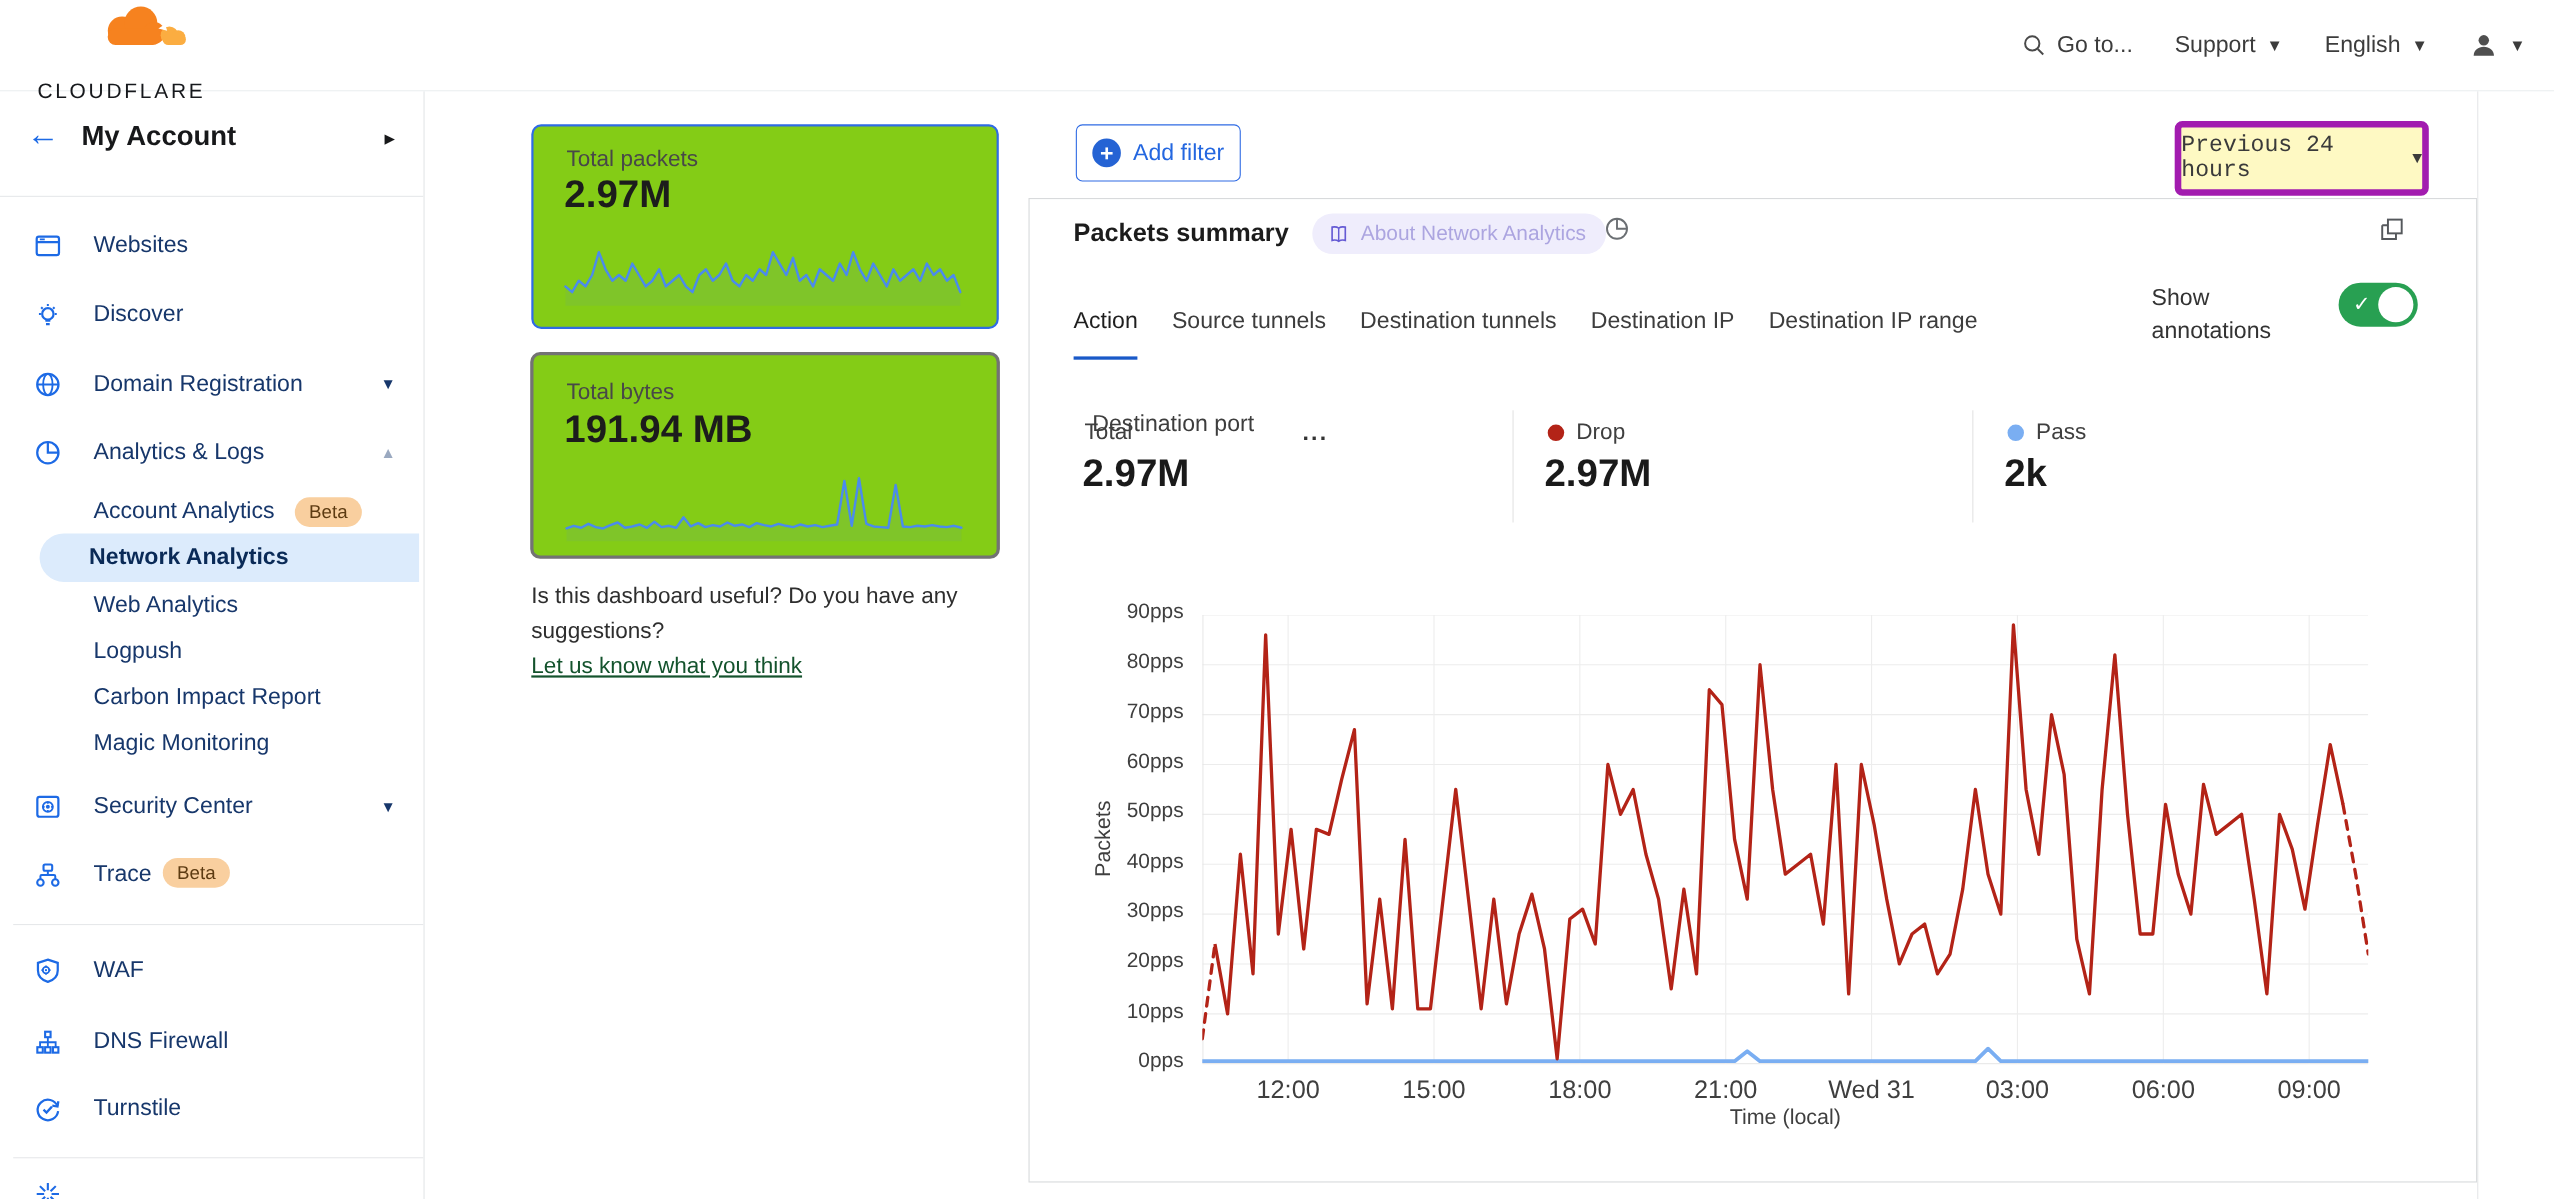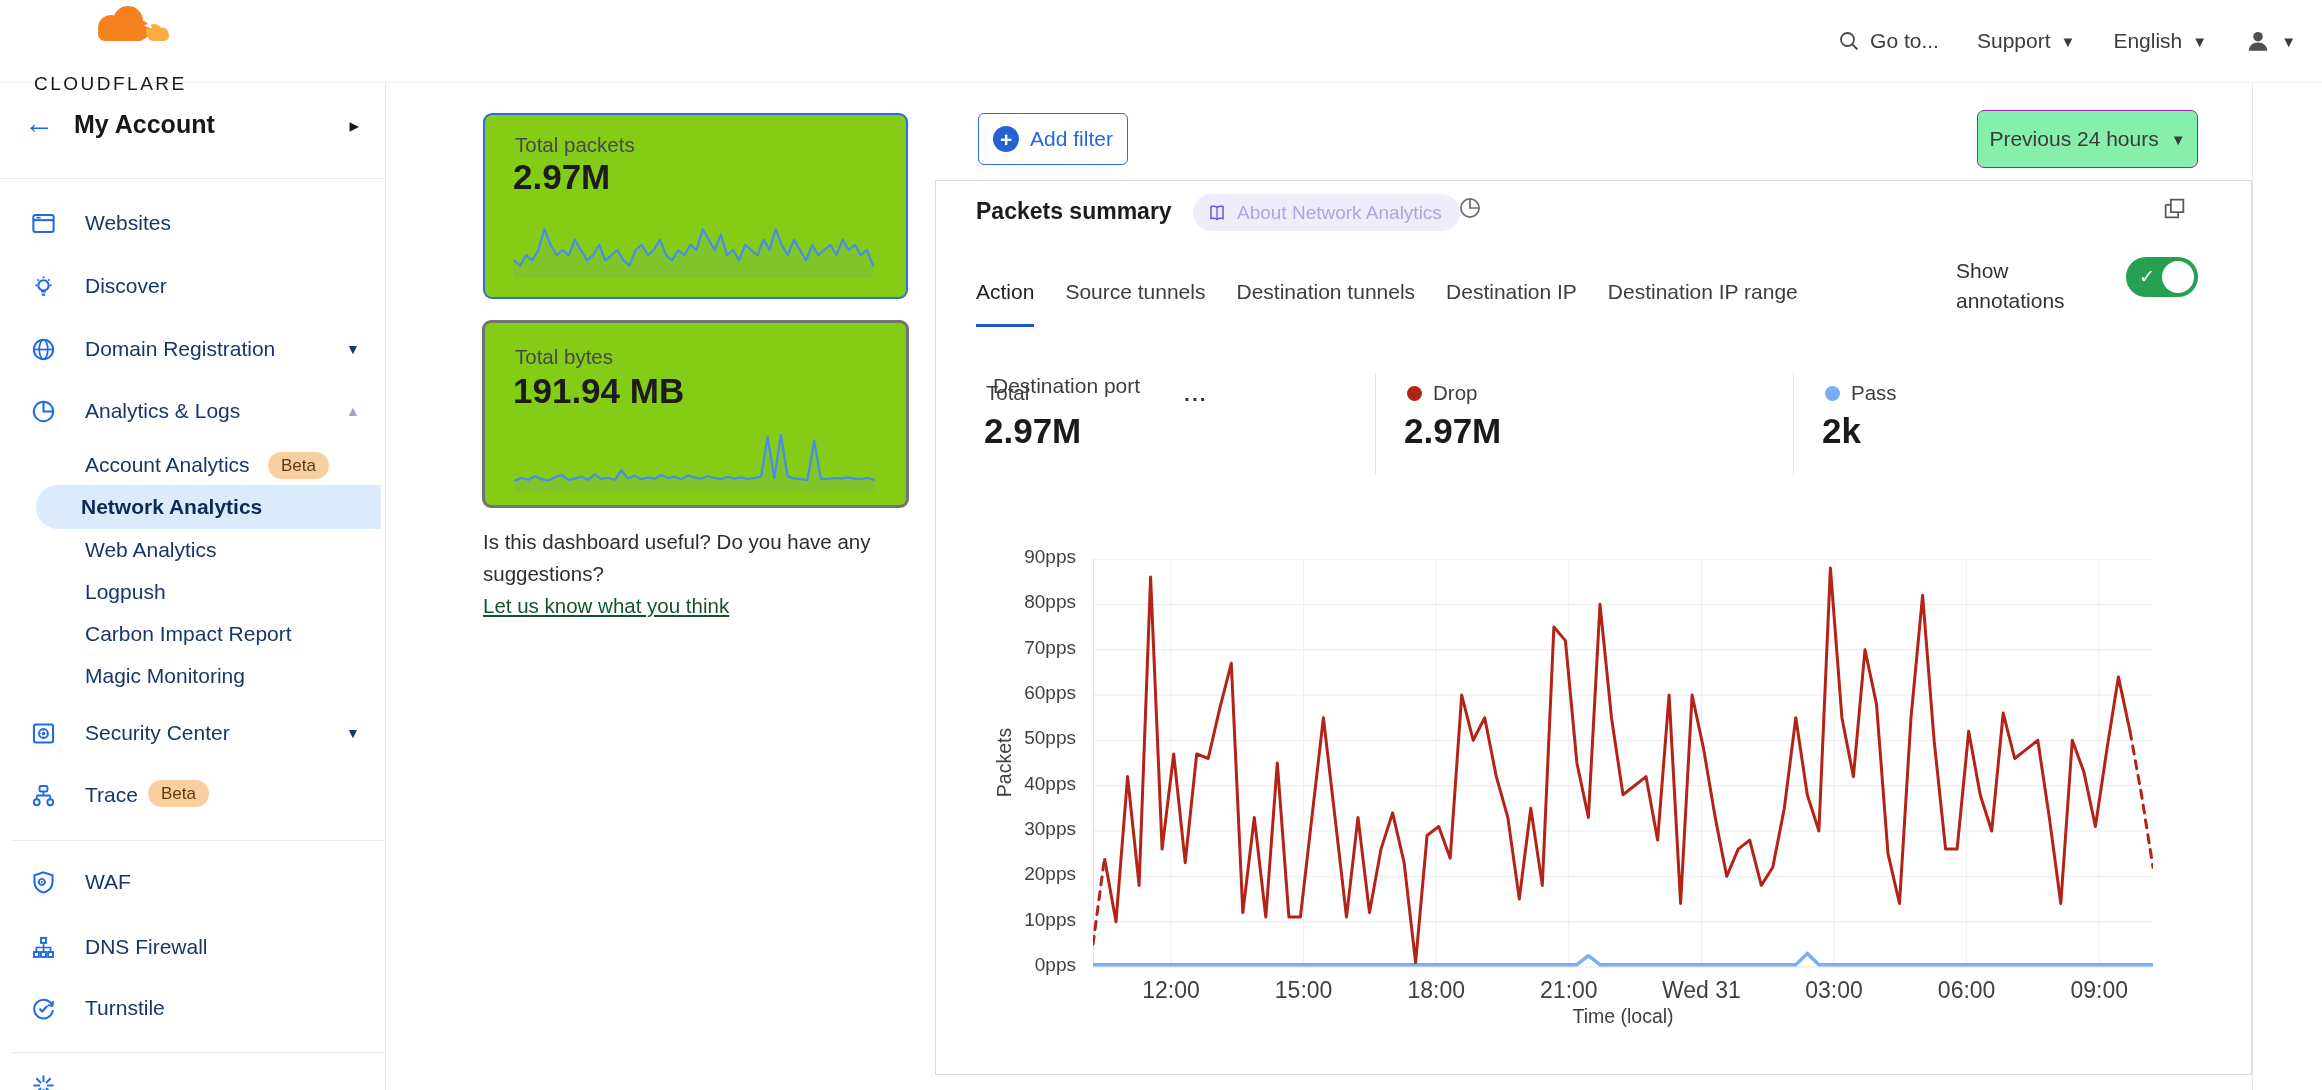--- a/index.html
+++ b/index.html
@@ -31,21 +31,21 @@
   
   .stat-card{position:absolute;background:#84cc16;border-radius:9px;cursor:pointer;}
   .stat-card .card-label{position:absolute;left:30px;top:18px;font-size:20.5px;color:#484848;}
   .stat-card .card-value{position:absolute;left:28px;top:42px;font-size:35px;font-weight:bold;color:#1c1c1c;}
   #feedback-line1,#feedback-line2{position:absolute;font-size:20.5px;color:#2e2e2e;}
   #feedback-link{position:absolute;font-size:20.5px;color:#14532d;text-decoration:underline;cursor:pointer;}
   
   #add-filter-btn{position:absolute;left:978px;top:113px;width:148px;height:50px;border:1px solid #2f6be4;border-radius:6px;background:#fff;display:flex;align-items:center;justify-content:center;gap:11px;cursor:pointer;}
   #add-filter-btn span.lbl{font-size:21px;color:#2467e0;}
   #plus-circle{width:26px;height:26px;border-radius:50%;background:#2563d4;color:#fff;display:flex;align-items:center;justify-content:center;font-size:21px;line-height:1;font-weight:bold;}
-  #time-range-btn{position:absolute;left:1977px;top:110px;width:219px;height:56px;border:1px solid #a21caf;border-radius:7px;background:#86efac;display:flex;align-items:center;justify-content:center;gap:12px;cursor:pointer;}
+  #time-range-btn{position:absolute;left:1977px;top:110px;width:219px;height:56px;border:6px solid #a21caf;border-radius:7px;background:#fef9c3;display:flex;align-items:center;justify-content:center;gap:12px;cursor:pointer;font-family:Liberation Mono, monospace;}
   #time-range-btn span.lbl{font-size:21px;color:#3a3a3a;}
   
   #right-divider{position:absolute;left:2252px;top:82px;width:1px;height:1008px;background:#e5e7e9;}
   #panel-card{position:absolute;left:935px;top:180px;width:1317px;height:895px;background:#fff;border:1px solid #d8dadc;box-sizing:border-box;}
   #panel-title{position:absolute;left:40px;top:17px;font-size:23px;font-weight:bold;color:#1c1c1c;}
   #about-badge{position:absolute;left:257px;top:13px;height:37px;background:#efedfc;border-radius:19px;display:flex;align-items:center;padding:0 18px 0 14px;gap:10px;cursor:pointer;}
   #about-badge .about-label{font-size:19px;color:#aca5e0;}
   #panel-pie-icon{position:absolute;left:521px;top:14px;width:26px;height:26px;}
   #expand-icon{position:absolute;left:1226px;top:15px;width:25px;height:25px;cursor:pointer;}
   #tabs-row1{position:absolute;left:40px;top:99px;display:flex;gap:31px;}

